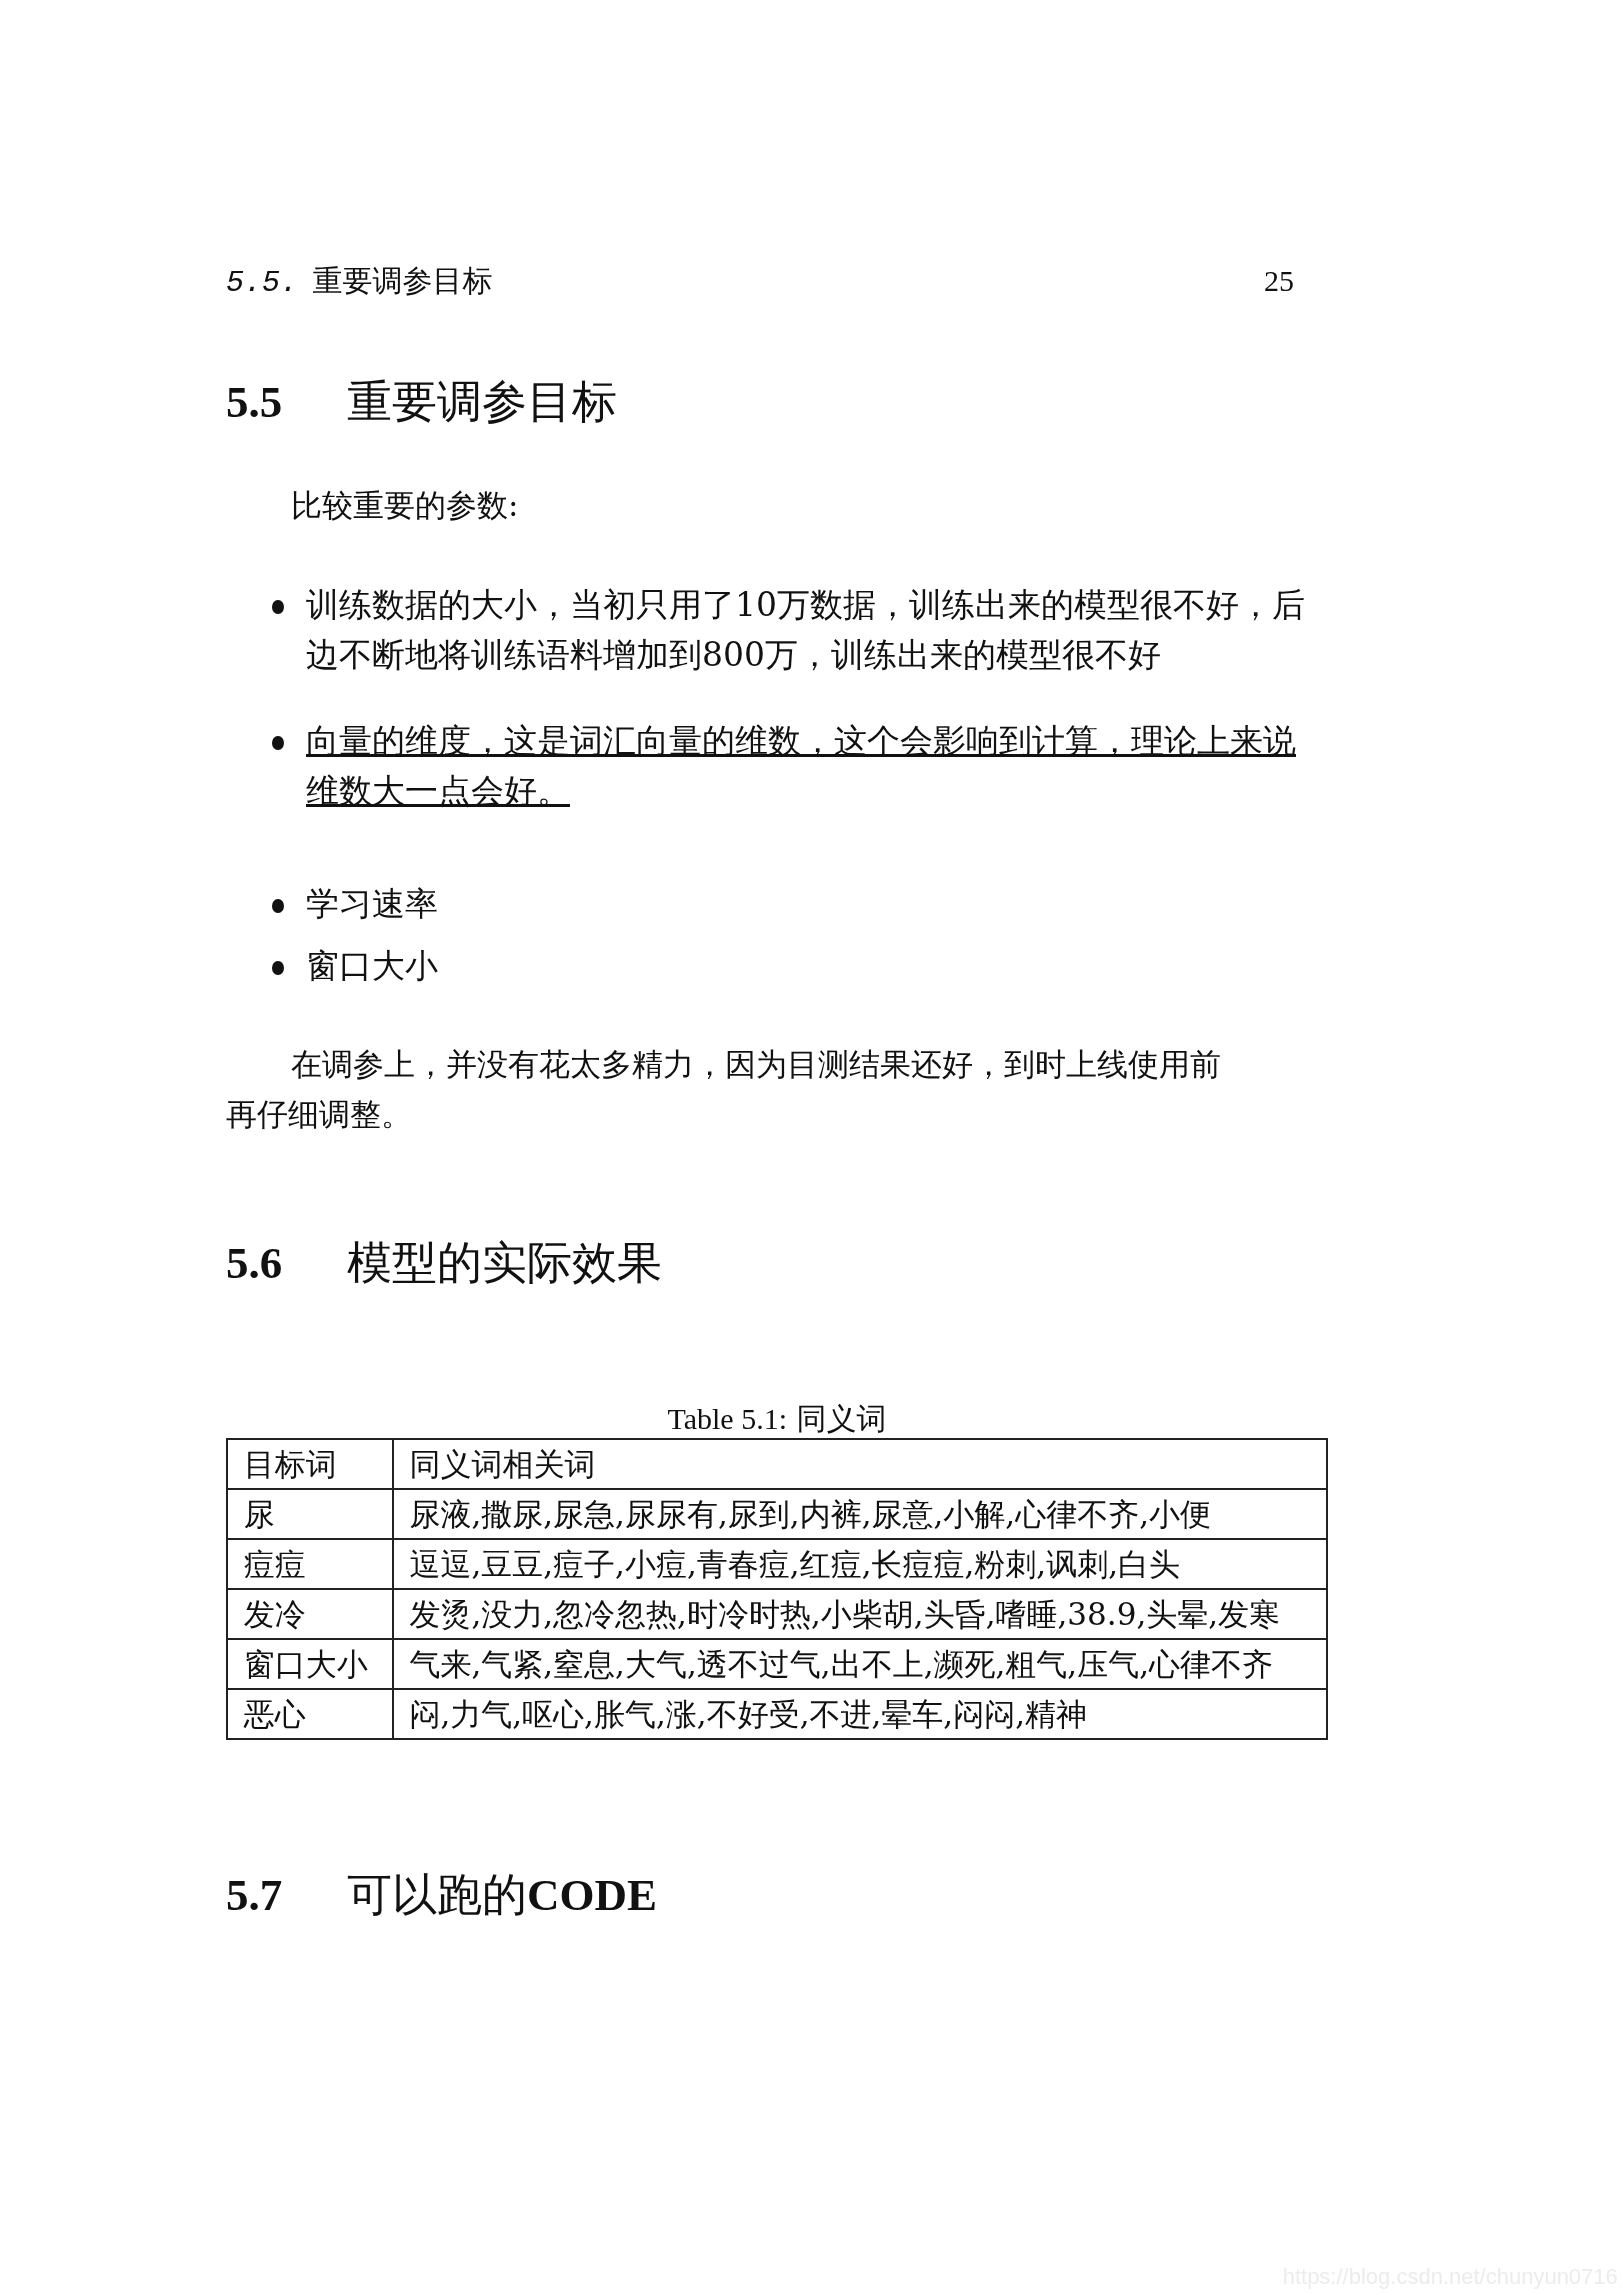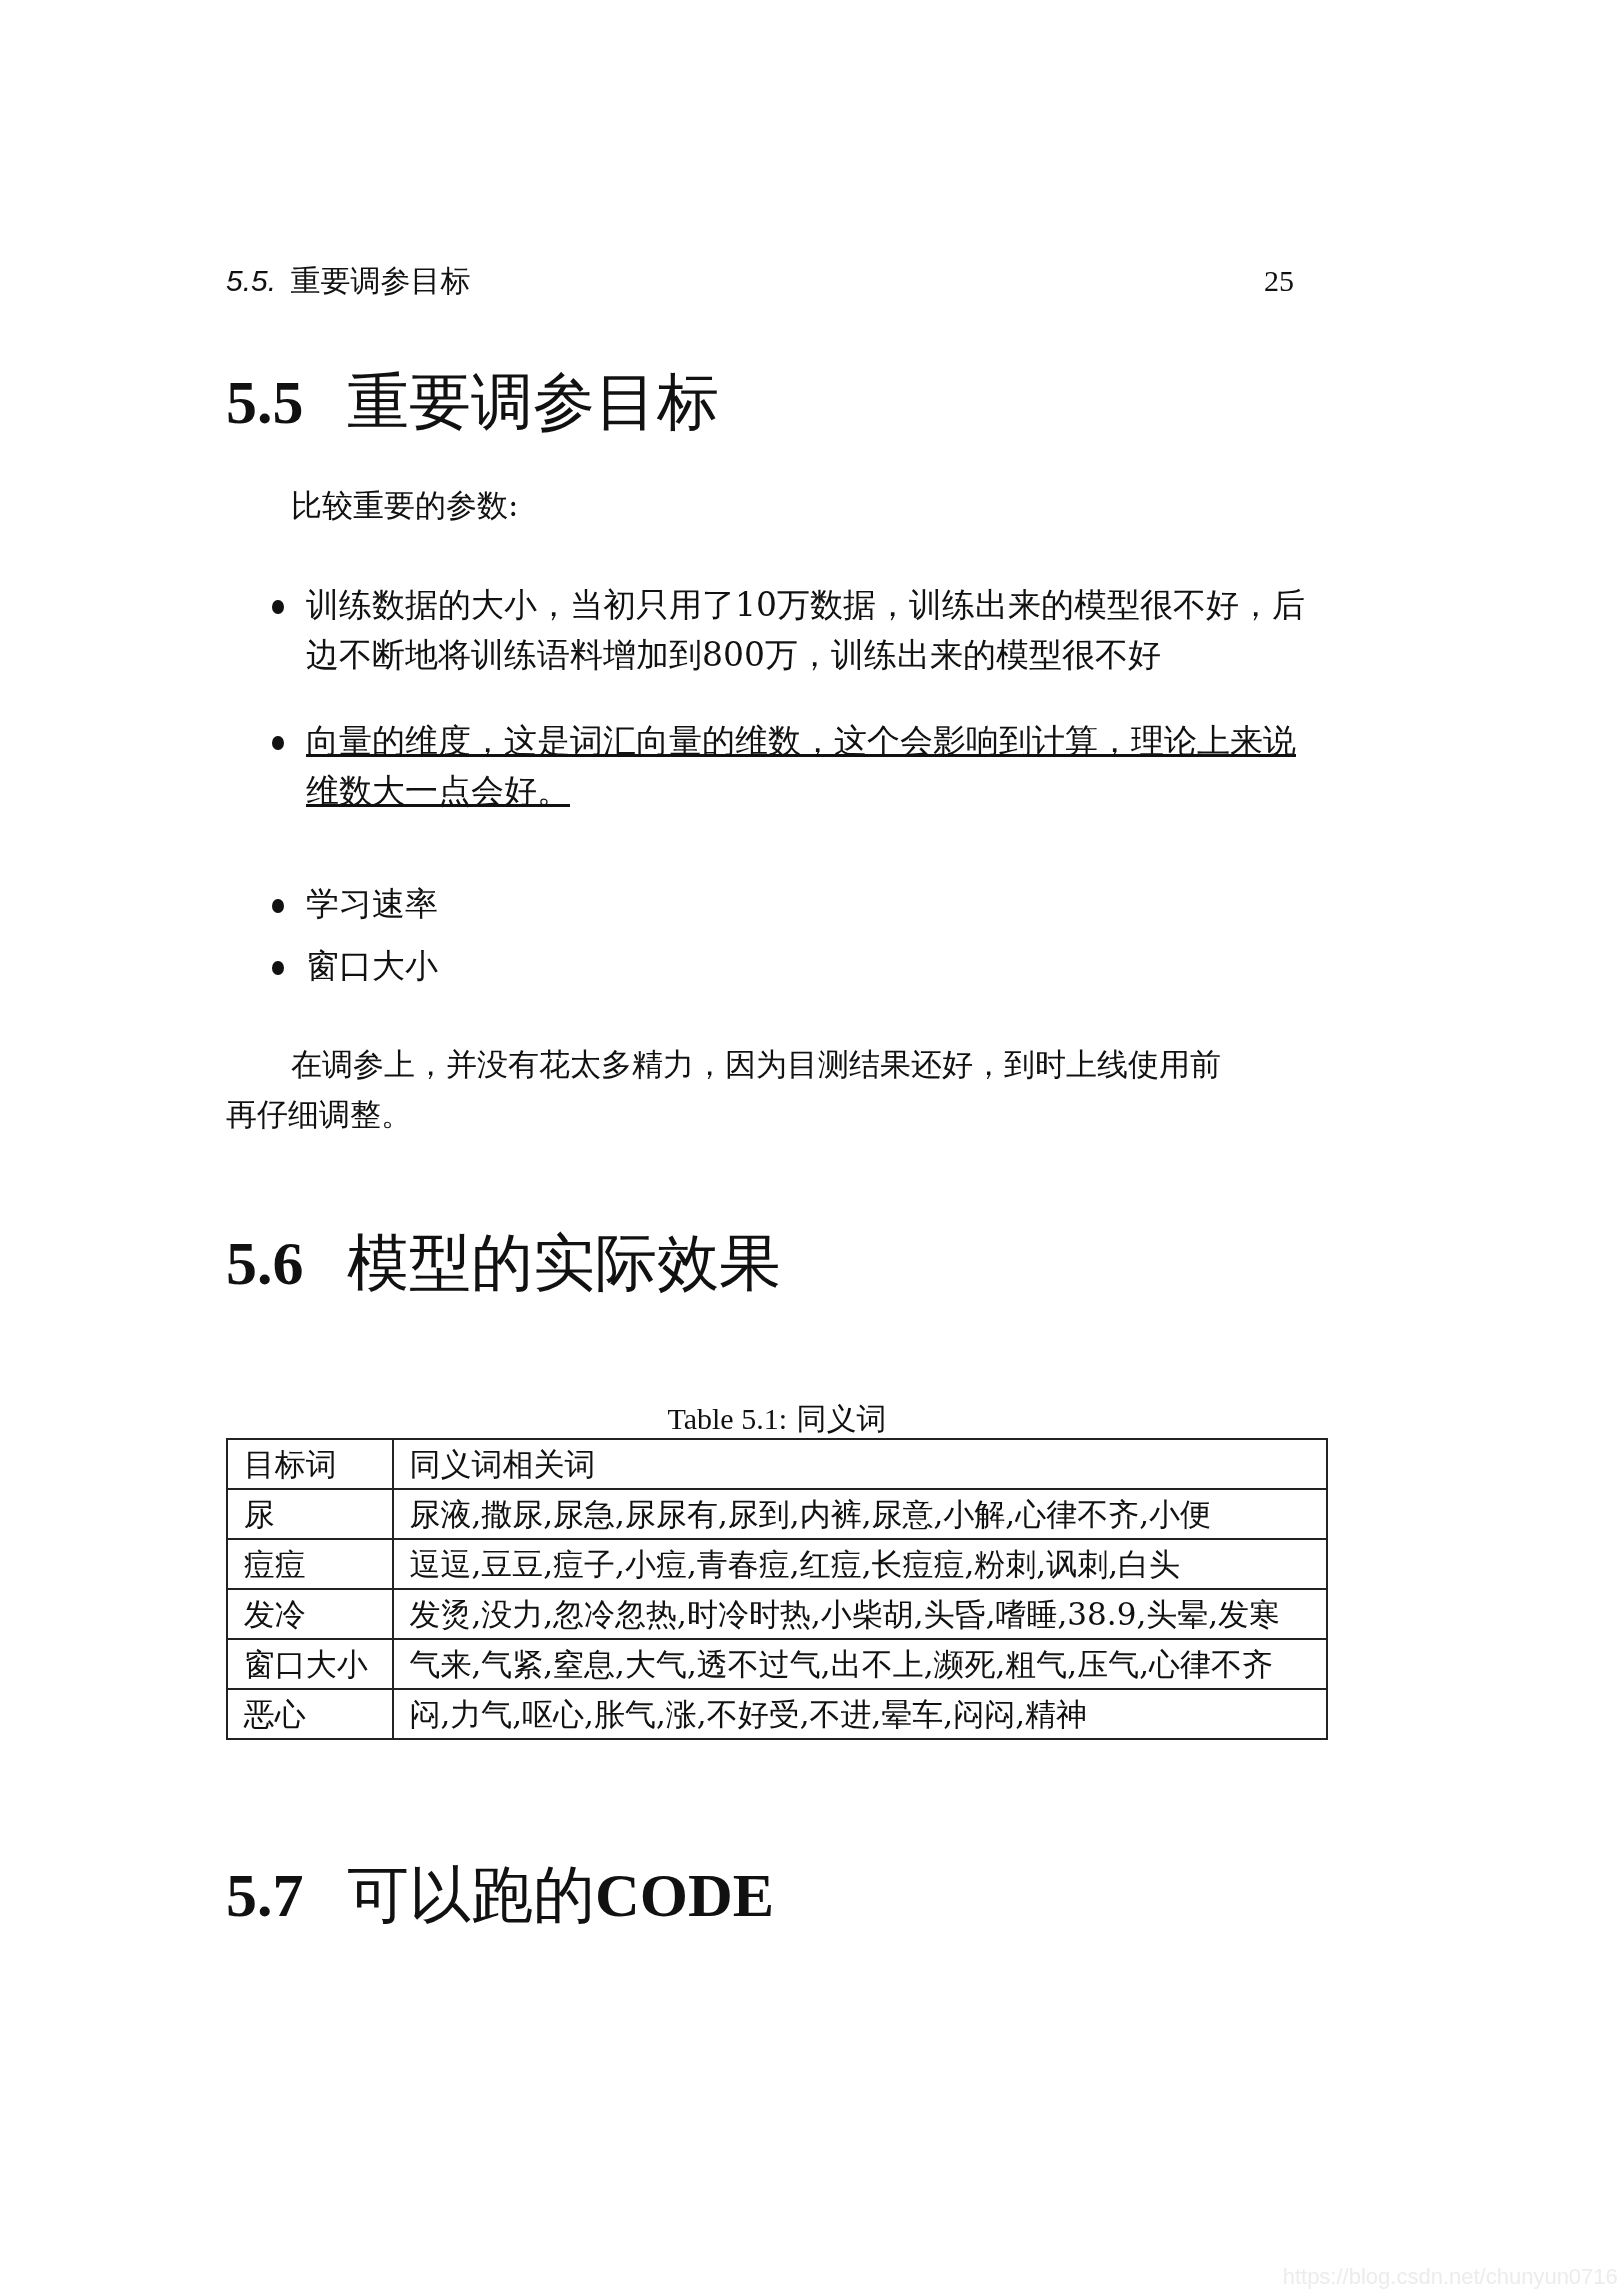--- a/index.html
+++ b/index.html
@@ -1,23 +1,23 @@
 <!DOCTYPE html>
 <html style="font-size:10.5px"><head>
 <meta charset="utf-8">
 <style>
   html, body { margin: 0; padding: 0; background: #ffffff; }
   body { width: 1623px; height: 2295px; position: relative; overflow: hidden;
          font-family: "DejaVu Serif", "Liberation Serif", serif; color: #111; }
   .abs { position: absolute; }
   .running-head { top: 261px; left: 226px; width: 1068px; font-size: 30px; line-height: 39px; }
-  .running-head .secnum { font-style: italic; font-family: Liberation Sans, sans-serif; margin-top: 21px; }
+  .running-head .secnum { font-style: italic; font-family: Liberation Mono, monospace; margin-top: 21px; }
   .running-head .title { margin-left: 14.4px; }
   .running-head .page { position: absolute; right: 0; top: 0; font-family: "Liberation Serif", serif; }
-  .sec-head { font-size: 62px; font-weight: bold; line-height: 59px; }
+  .sec-head { font-size: 45px; font-weight: bold; line-height: 59px; }
   .sec-head .num { font-family: "Liberation Serif", serif; display: inline-block; width: 121px; }
   .sec-head .ttl { font-weight: normal; }
   .sec-head .ttl .latin { font-family: "Liberation Serif", serif; font-weight: bold; }
   .body-text { font-size: 31px; line-height: 50px; }
   .bullet { position: absolute; left: 272px; width: 1034px; font-size: 33px; line-height: 50px; }
   .bullet .dot { position: absolute; left: 0; top: 19.6px; width: 11.8px; height: 14.4px; border-radius: 50%; background: #111; }
   .bullet .txt { margin-left: 34px; display: block; }
   .caption { top: 1399px; left: 226px; width: 1102px; text-align: center; font-size: 30px; line-height: 39px; }
   .caption .lbl { font-family: "Liberation Serif", serif; }
   table.syn { position: absolute; top: 1438px; left: 226px; width: 1102px; border-collapse: collapse; font-size: 31px; }

